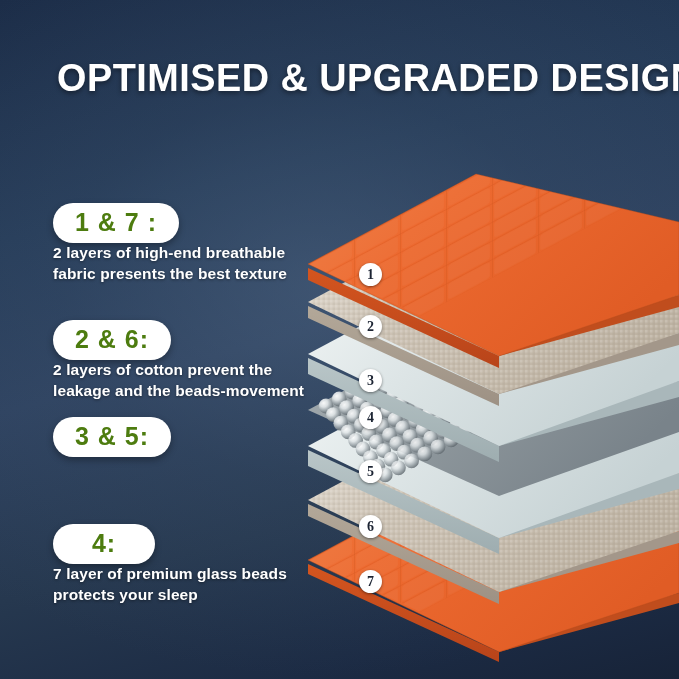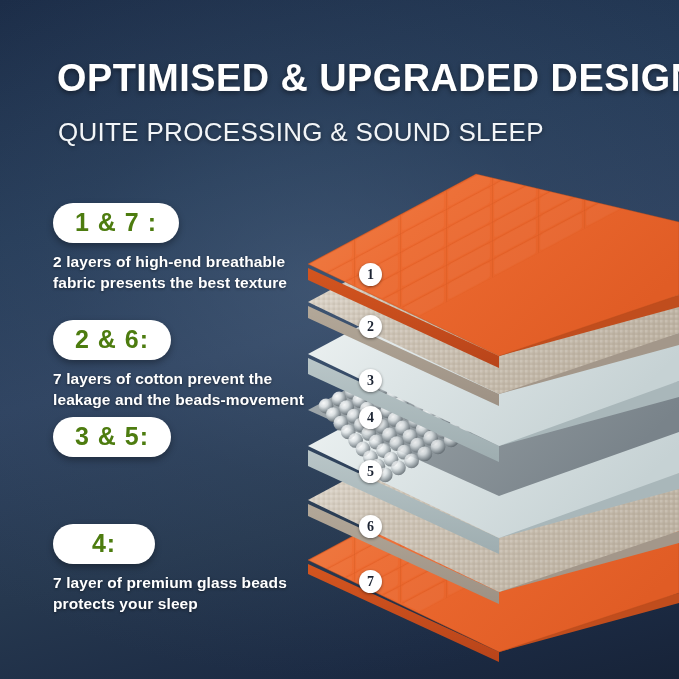--- a/index.html
+++ b/index.html
@@ -53,21 +53,20 @@
     text-align:center;
     color:#4d7c0f;
     font-size:25px;
     font-weight:bold;
     letter-spacing:1px;
     line-height:1.12;
     box-shadow:0 3px 7px rgba(0,0,0,0.33);
   }
   .pill.narrow { min-width:102px; }
   .desc {
-    margin-top:9px;
     color:#ffffff;
     font-size:15.5px;
     font-weight:bold;
     line-height:1.33;
     letter-spacing:0.1px;
     text-shadow:0 1px 3px rgba(0,0,0,0.45);
     max-width:262px;
   }
 
   
@@ -86,30 +85,29 @@
     box-shadow:0 1px 3px rgba(0,0,0,0.45);
     line-height:1;
   }
 </style>
 </head>
 <body>
 
 <div id="stage">
 
   <div class="title">OPTIMISED &amp; UPGRADED DESIGN</div>
-  <div class="subtitle">QUITE PROCESSING &amp; SOUND SLEEP</div>
 
   <div class="callout c1">
     <div class="pill">1 &amp; 7 :</div>
     <div class="desc">2 layers of high-end breathable fabric presents the best texture</div>
   </div>
 
   <div class="callout c2">
     <div class="pill">2 &amp; 6:</div>
-    <div class="desc">7 layers of cotton prevent the leakage and the beads-movement</div>
+    <div class="desc">2 layers of cotton prevent the leakage and the beads-movement</div>
   </div>
 
   <div class="callout c3">
     <div class="pill">3 &amp; 5:</div>
   </div>
 
   <div class="callout c4">
     <div class="pill narrow">4:</div>
     <div class="desc">7 layer of premium glass beads protects your sleep</div>
   </div>

